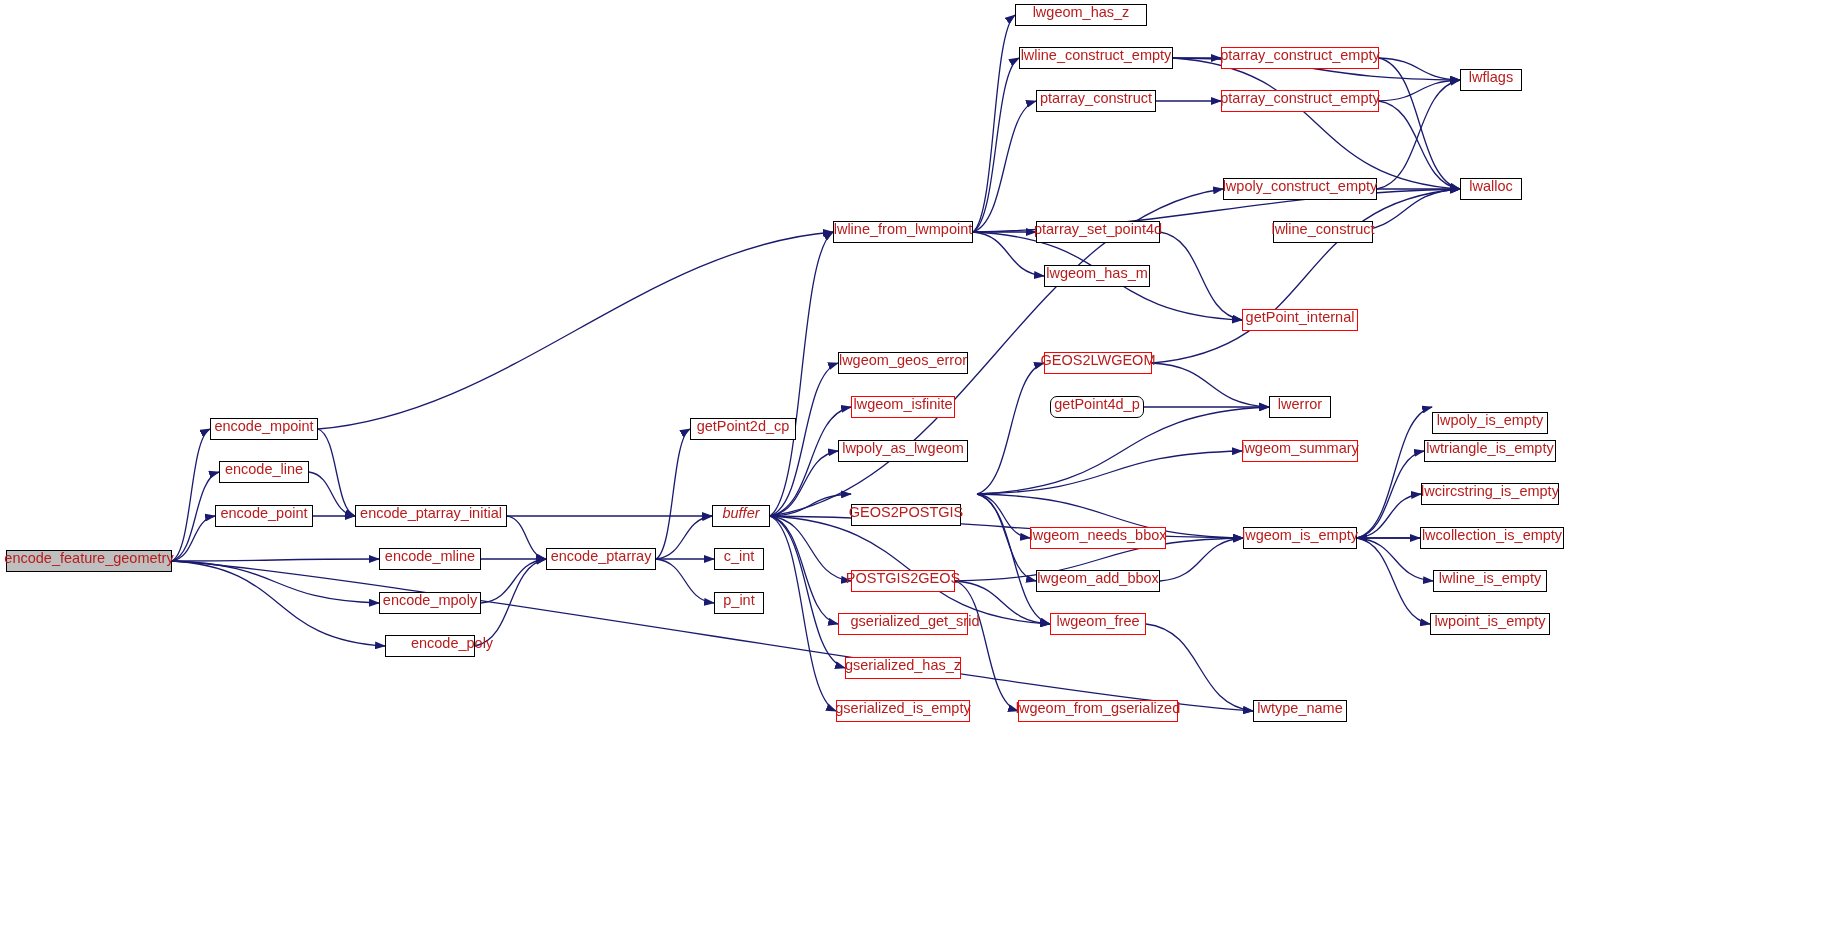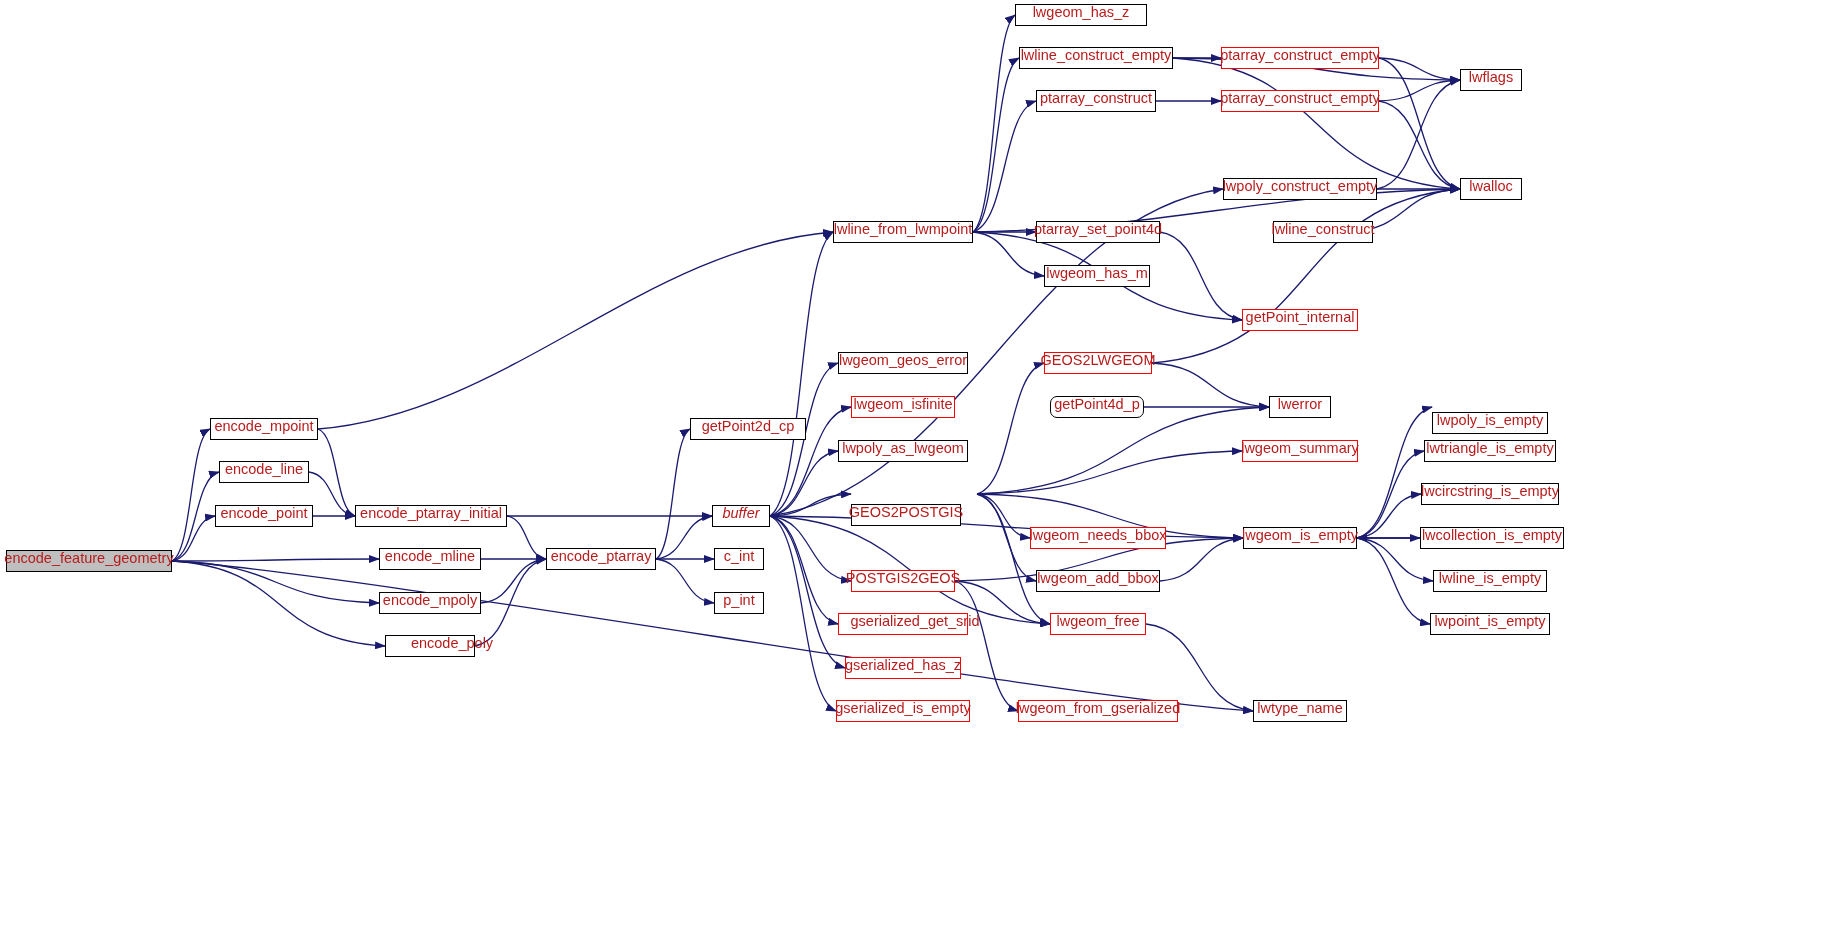--- a/index.html
+++ b/index.html
@@ -156,21 +156,21 @@
       </div>
       <div class="node" style="left: 379px; top: 592px; width: 102px; height: 22px;">
         <span class="lbl">encode_mpoly</span>
       </div>
       <div class="node" style="left: 385px; top: 635px; width: 90px; height: 22px; padding-left: 44px;">
         <span class="lbl">encode_poly</span>
       </div>
       <div class="node" style="left: 546px; top: 548px; width: 110px; height: 22px;">
         <span class="lbl">encode_ptarray</span>
       </div>
-      <div class="node" style="left: 690px; top: 418px; width: 116px; height: 22px;">
+      <div class="node" style="left: 690px; top: 418px; width: 106px; height: 22px;">
         <span class="lbl">getPoint2d_cp</span>
       </div>
       <div class="node" style="left: 712px; top: 505px; width: 58px; height: 22px; font-style: italic;">
         <span class="lbl">buffer</span>
       </div>
       <div class="node" style="left: 714px; top: 548px; width: 50px; height: 22px;">
         <span class="lbl">c_int</span>
       </div>
       <div class="node" style="left: 714px; top: 592px; width: 50px; height: 22px;">
         <span class="lbl">p_int</span>

